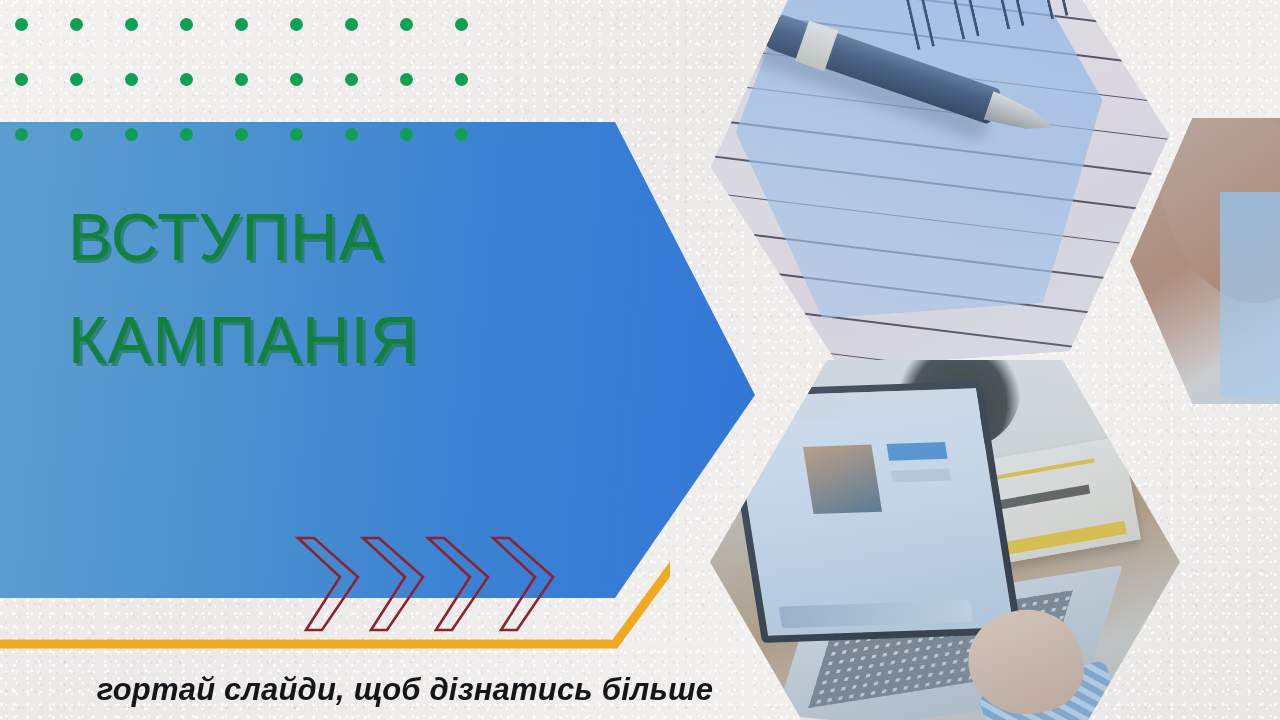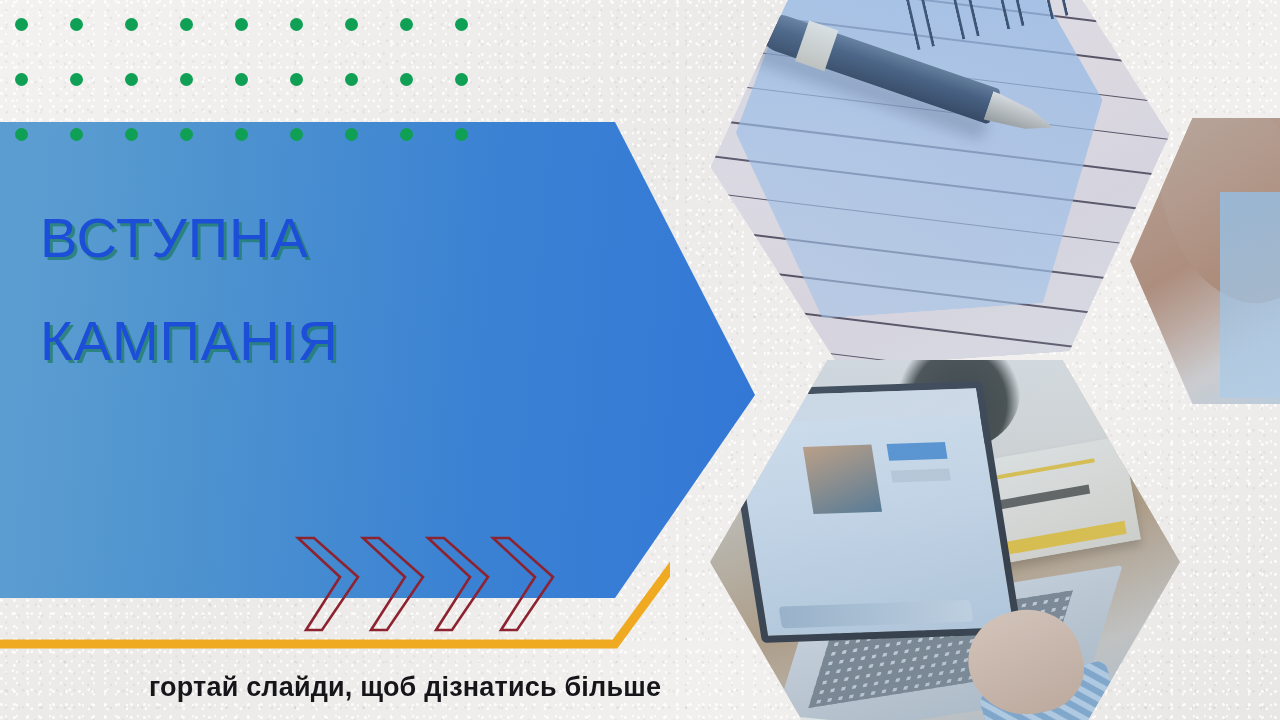--- a/index.html
+++ b/index.html
@@ -161,38 +161,38 @@
   
   .banner{
     position:absolute;left:0;top:122px;width:755px;height:476px;
     -webkit-clip-path:polygon(0 0,615px 0,755px 273px,615px 476px,0 476px);
     clip-path:polygon(0 0,615px 0,755px 273px,615px 476px,0 476px);
   }
   .banner-fill{position:absolute;inset:0;}
 
   
   .headline{
-    position:absolute;left:40px;top:186px;width:620px;
-    color:#1d4ed8;font-size:56px;line-height:103px;font-weight:400;
+    position:absolute;left:68px;top:186px;width:620px;
+    color:#15803d;font-size:66px;line-height:103px;font-weight:400;
     letter-spacing:1px;white-space:pre-line;
     text-shadow:3px 3px 0 rgba(31,124,104,.75);
   }
   .year{
     position:absolute;left:60px;top:415px;
     color:#f7fbfa;font-size:98px;line-height:110px;font-weight:400;letter-spacing:1px;
     text-shadow:3px 3px 0 rgba(31,124,104,.75);
   }
 
   
   .chevrons{position:absolute;left:292px;top:530px;width:270px;height:110px;}
 
   
   .caption{
     position:absolute;left:0;top:672px;width:810px;text-align:center;
-    font-size:27px;font-weight:700;color:#16161a;
+    font-style:italic;font-size:31px;font-weight:700;color:#16161a;
     letter-spacing:.2px;
   }
 </style>
 </head>
 <body>
 
 <div id="slide">
 
   <div class="paper"></div>
 

